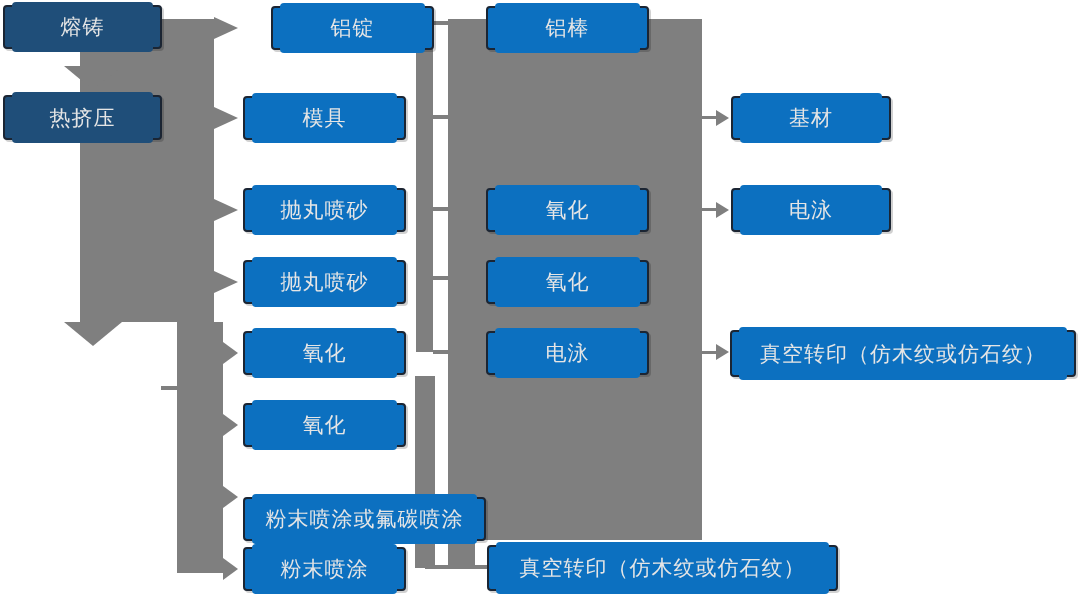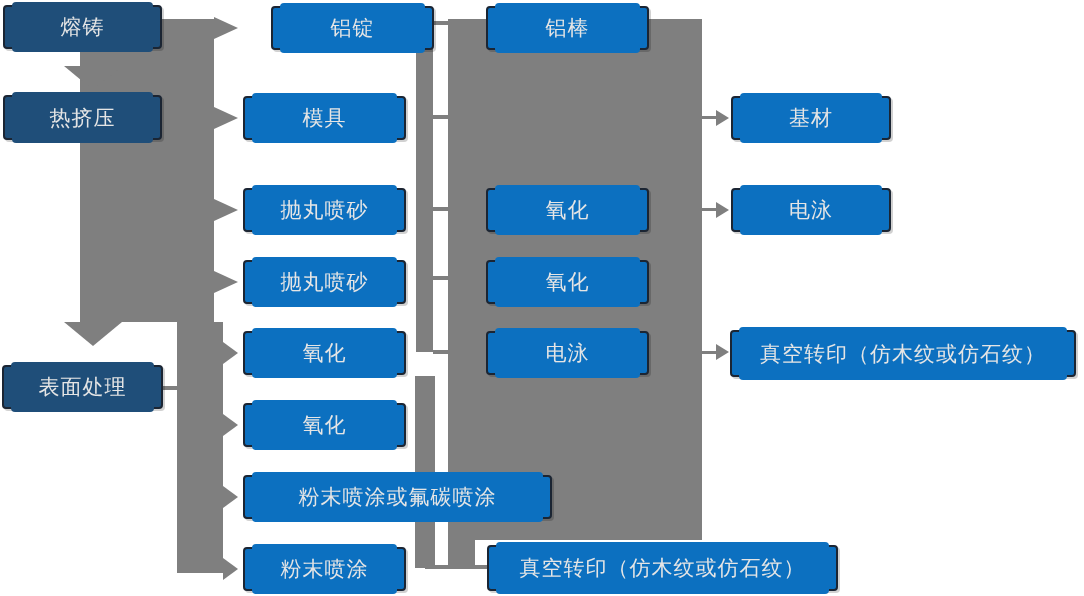--- a/index.html
+++ b/index.html
@@ -66,29 +66,28 @@
 
   <div class="gray" style="left:702px; top:116px; width:14px; height:3px;"></div>
   <div class="tri r-xs" style="left:716px; top:110px;"></div>
   <div class="gray" style="left:702px; top:208px; width:14px; height:3px;"></div>
   <div class="tri r-xs" style="left:716px; top:202px;"></div>
   <div class="gray" style="left:702px; top:351px; width:14px; height:3px;"></div>
   <div class="tri r-xs" style="left:716px; top:344px;"></div>
 
   <div class="box dark" style="left:3px; top:5px;   width:159px; height:44px;">熔铸</div>
   <div class="box dark" style="left:3px; top:95px;  width:159px; height:45px;">热挤压</div>
-  <div class="box dark" style="left:2px; top:365px; width:161px; height:44px;">表面处理</div>
 
   <div class="box blue" style="left:243px; top:6px;   width:163px; height:44px;margin-left:28px;">铝锭</div>
   <div class="box blue" style="left:243px; top:96px;  width:163px; height:44px;">模具</div>
   <div class="box blue" style="left:243px; top:188px; width:163px; height:44px;">抛丸喷砂</div>
   <div class="box blue" style="left:243px; top:260px; width:163px; height:44px;">抛丸喷砂</div>
   <div class="box blue" style="left:243px; top:331px; width:163px; height:44px;">氧化</div>
   <div class="box blue" style="left:243px; top:403px; width:163px; height:44px;">氧化</div>
-  <div class="box blue" style="left:243px; top:475px; width:309px; height:44px;">粉末喷涂或氟碳喷涂</div>
+  <div class="box blue" style="left:243px; top:497px; width:243px; height:44px;">粉末喷涂或氟碳喷涂</div>
   <div class="box blue" style="left:243px; top:547px; width:163px; height:44px;">粉末喷涂</div>
 
   <div class="box blue" style="left:486px; top:6px;   width:163px; height:44px;">铝棒</div>
   <div class="box blue" style="left:486px; top:188px; width:163px; height:44px;">氧化</div>
   <div class="box blue" style="left:486px; top:260px; width:163px; height:44px;">氧化</div>
   <div class="box blue" style="left:486px; top:331px; width:163px; height:44px;">电泳</div>
   <div class="box blue" style="left:487px; top:545px; width:351px; height:46px;">真空转印（仿木纹或仿石纹）</div>
 
   <div class="box blue" style="left:731px; top:96px;  width:160px; height:44px;">基材</div>
   <div class="box blue" style="left:731px; top:188px; width:160px; height:44px;">电泳</div>

